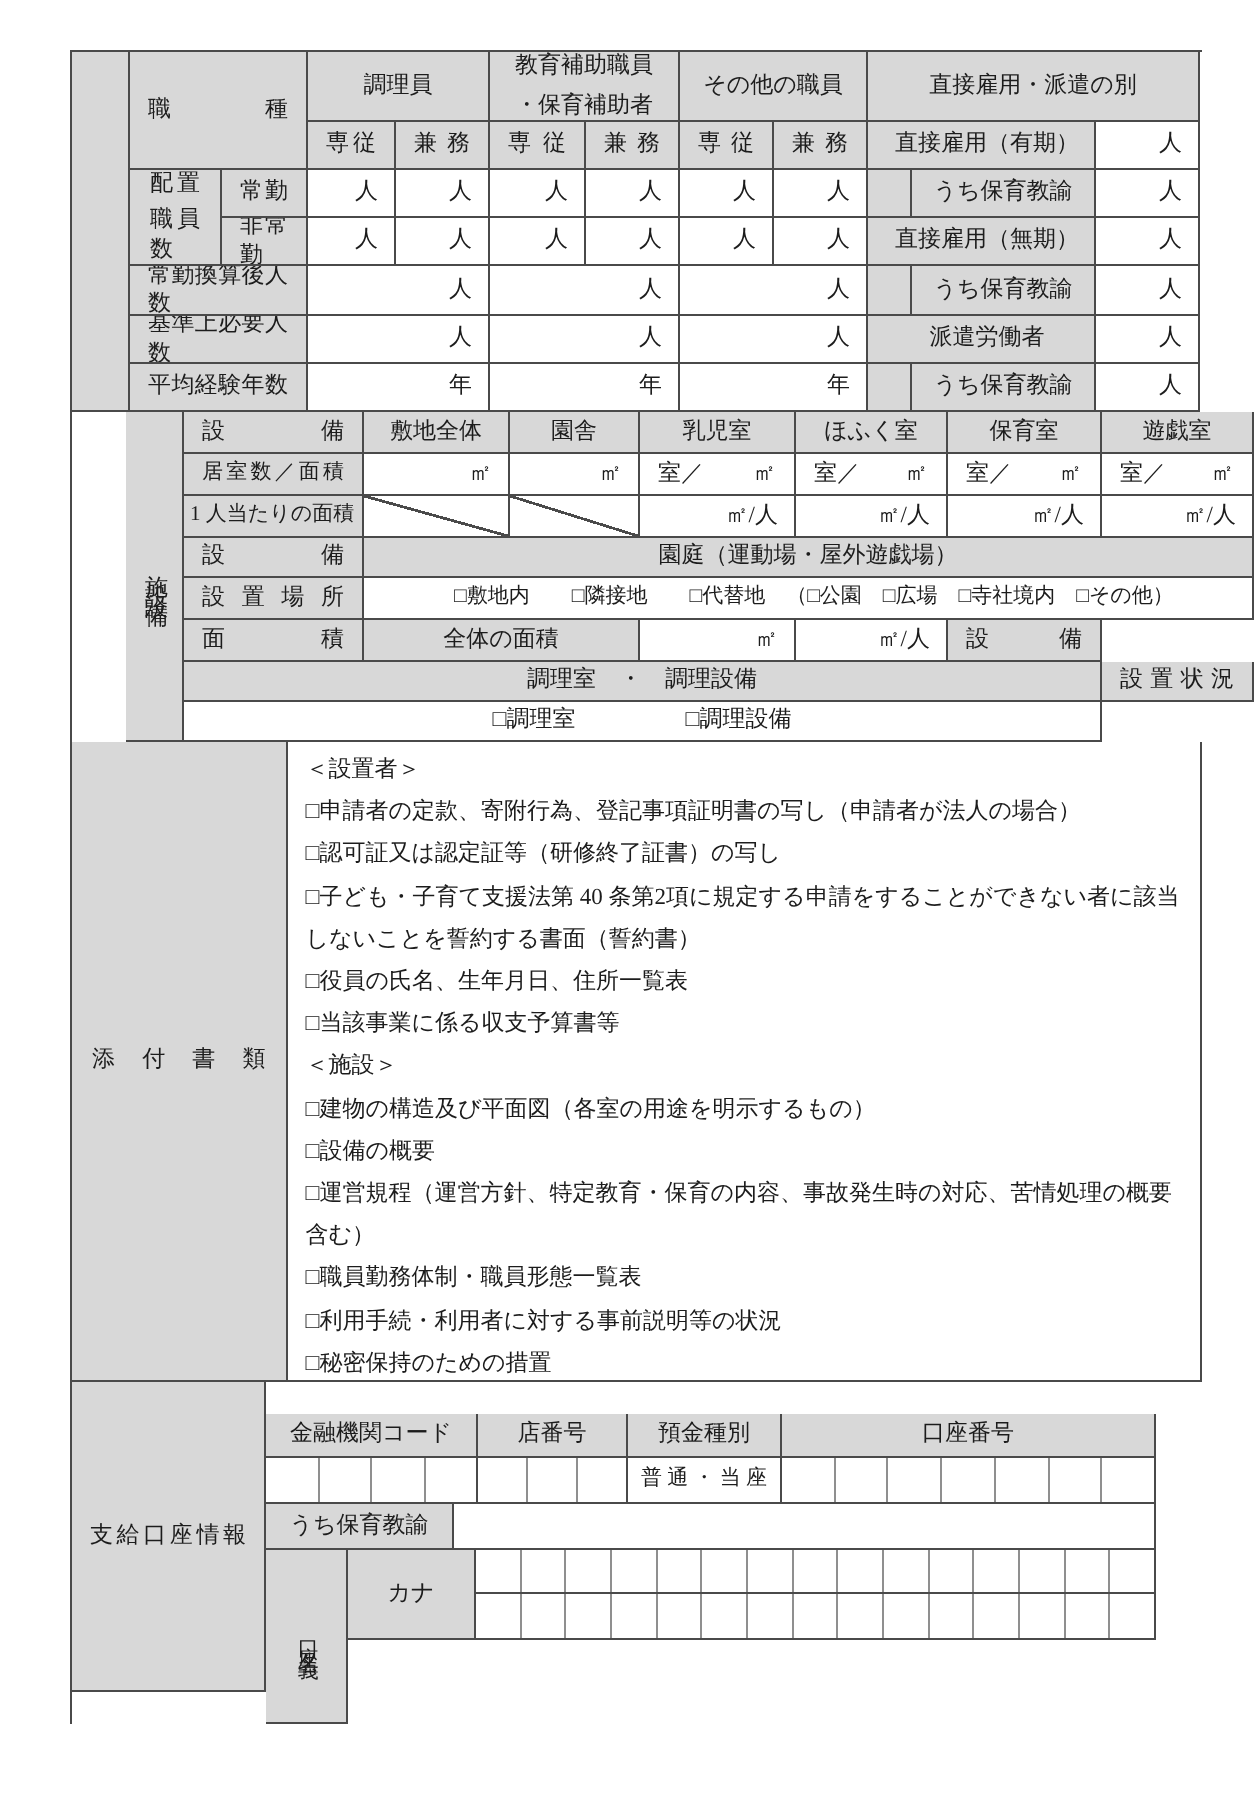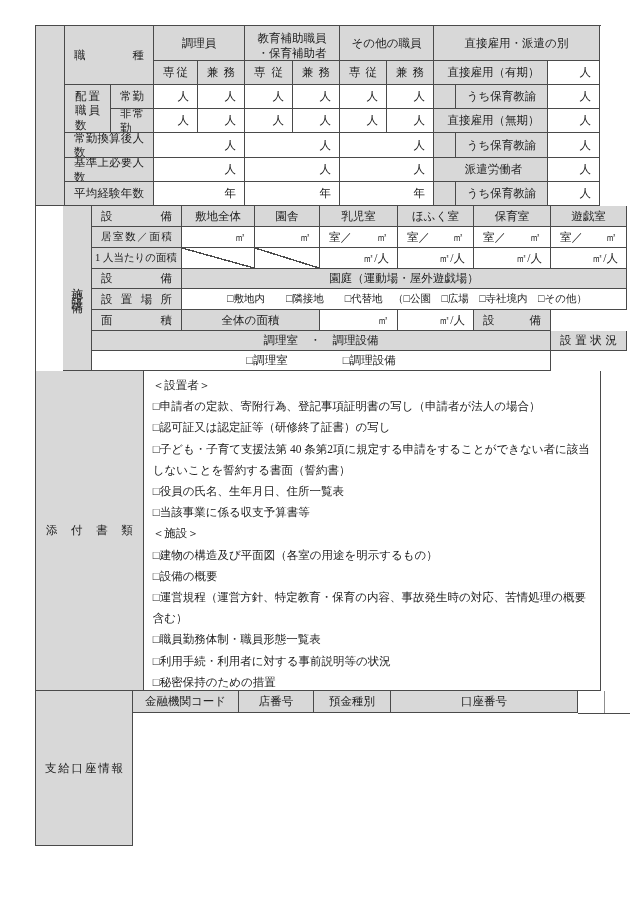--- a/index.html
+++ b/index.html
@@ -17,21 +17,21 @@
     border-right:1px solid #4a4a4a;border-bottom:1px solid #4a4a4a;
     box-sizing:border-box;display:flex;align-items:center;
     font-size:11.5px;overflow:hidden;line-height:1.25;
   }
   .g{background:#d8d8d8;}
   .c{justify-content:center;text-align:center;}
   .r{justify-content:flex-end;padding-right:8px;}
   .l{padding-left:6px;justify-content:center;}
   .sm{font-size:10.5px;}
   .dist{flex:1;text-align:justify;text-align-last:justify;padding:0 9px;}
-  .two{flex-direction:column;justify-content:flex-end;}
+  .two{flex-direction:column;justify-content:space-between;}
   .two .dist{flex:0 0 auto;width:100%;box-sizing:border-box;padding:0 10px;}
   .pair{justify-content:space-between;padding:0 9px;}
   .diag{
     background-image:linear-gradient(to right top,
       transparent calc(50% - 0.7px), #4a4a4a calc(50% - 0.7px),
       #4a4a4a calc(50% + 0.7px), transparent calc(50% + 0.7px));
   }
   .vert{writing-mode:vertical-rl;text-orientation:upright;letter-spacing:5px;}
   
   .staff{grid-template-columns:29px 46px 43px 44px 47px 48px 47px 47px 47px 22px 92px 52px;
@@ -42,21 +42,21 @@
   .cs2{grid-column:span 2}.cs3{grid-column:span 3}.cs6{grid-column:span 6}
   .rs2{grid-row:span 2}.rs7{grid-row:span 7}.rs8{grid-row:span 8}
   
   .attach{display:flex;}
   .attach .label{width:119px;height:320px;}
   .attach .content{width:504px;height:320px;align-items:flex-start;flex-direction:column;justify-content:flex-start;padding:4px 4px 0 9px;}
   .ai{font-size:11.5px;line-height:21.2px;width:100%;}
   
   .bank{display:flex;}
   .bank .label{width:97px;height:155px;}
-  .bank-right{width:445px;display:flex;flex-direction:row;}
+  .bank-right{width:445px;display:flex;flex-direction:column;margin-top:16px;}
   .brow{display:flex;}
   .grp{display:flex;box-sizing:border-box;border-right:1px solid #4a4a4a;border-bottom:1px solid #4a4a4a;}
   .bx{flex:1;border-right:1px solid #8f8f8f;}
   .bx:last-child{border-right:none;}
   .holder-block{display:flex;}
   .kana-rows{display:flex;flex-direction:column;width:340px;}
   .krow{display:flex;box-sizing:border-box;border-right:1px solid #4a4a4a;border-bottom:1px solid #4a4a4a;}
 </style>
 </head>
 <body>

